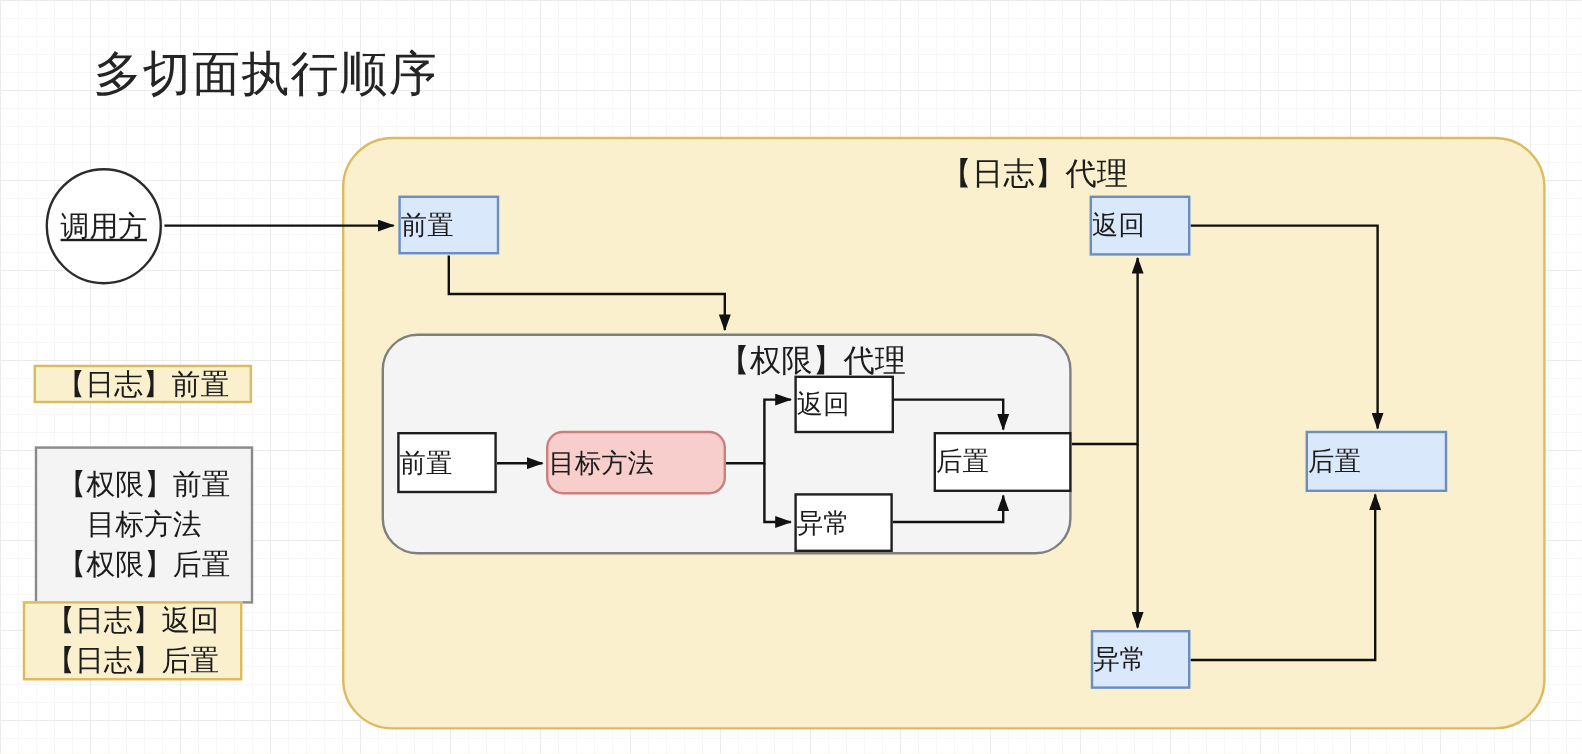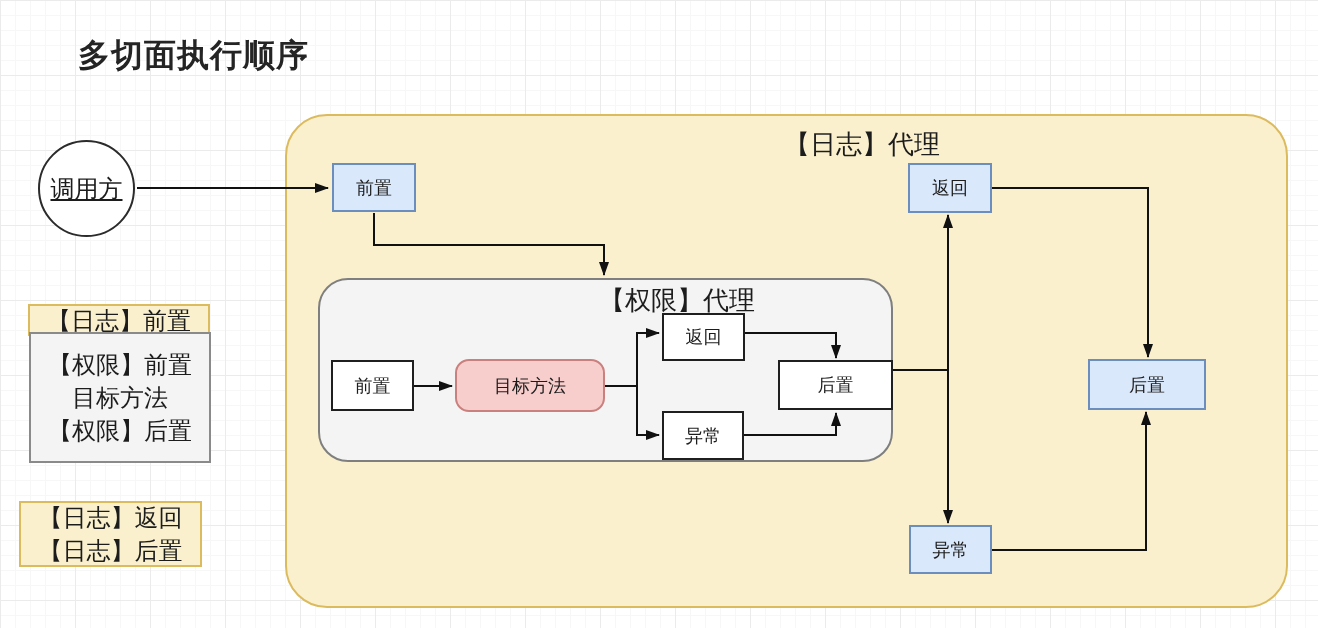--- a/index.html
+++ b/index.html
@@ -13,21 +13,21 @@
     background-color:#ffffff;
     background-image:
       linear-gradient(#ebebeb 1px, transparent 1px),
       linear-gradient(90deg,#ebebeb 1px, transparent 1px),
       linear-gradient(#f7f7f7 1px, transparent 1px),
       linear-gradient(90deg,#f7f7f7 1px, transparent 1px);
     background-size:75px 75px,75px 75px,15px 15px,15px 15px;
   }
   .abs{position:absolute;box-sizing:border-box;}
   .title{
-    left:78px;top:34px;font-size:32px;font-weight:700;
+    left:78px;top:34px;font-size:40px;font-weight:400;
     color:#242424;letter-spacing:1px;white-space:nowrap;
   }
   .caller-circle{
     left:38px;top:140px;width:97px;height:97px;border-radius:50%;
     background:#ffffff;border:2px solid #2b2b2b;
     display:flex;align-items:center;justify-content:center;
     font-size:24px;
     text-decoration:underline;
   }
   .container-yellow{
@@ -35,22 +35,22 @@
     background:#FAF0CD;border:2px solid #DCBB5F;
   }
   .container-gray{
     left:318px;top:278px;width:575px;height:184px;border-radius:30px;
     background:#F4F4F4;border:2px solid #7F7F7F;
   }
   .group-label{
     font-size:26px;color:#1c1c1c;text-align:right;white-space:nowrap;
   }
   .node{
-    display:flex;align-items:center;justify-content:center;
-    font-size:18px;white-space:nowrap;
+    display:flex;align-items:center;
+    font-size:22px;white-space:nowrap;
   }
   .node-blue{background:#DAE8FC;border:2px solid #6C8EBF;}
   .node-white{background:#FFFFFF;border:2px solid #1f1f1f;}
   .node-pink{background:#F8CECC;border:2px solid #C9807E;border-radius:14px;}
   .legend-yellow{background:#FAF0CD;border:2px solid #DCBB5F;}
   .legend-gray{background:#F4F4F4;border:2px solid #8A8A8A;}
   .legend{
     display:flex;flex-direction:column;align-items:center;justify-content:center;
     font-size:24px;text-align:left;
   }
@@ -118,21 +118,21 @@
   <div class="abs node node-white" style="left:662px;top:411px;width:82px;height:49px;">
     <span>异常</span>
   </div>
   <div class="abs node node-white" style="left:778px;top:360px;width:115px;height:50px;">
     <span>后置</span>
   </div>
 
   <div class="abs legend legend-yellow" style="left:28px;top:304px;width:182px;height:32px;">
     <div class="line">【日志】前置</div>
   </div>
-  <div class="abs legend legend-gray" style="left:29px;top:332px;width:182px;height:131px;">
+  <div class="abs legend legend-gray" style="left:29px;top:372px;width:182px;height:131px;">
     <div class="line">【权限】前置</div>
     <div class="line">目标方法</div>
     <div class="line">【权限】后置</div>
   </div>
   <div class="abs legend legend-yellow" style="left:19px;top:501px;width:183px;height:66px;">
     <div class="line">【日志】返回</div>
     <div class="line">【日志】后置</div>
   </div>
 
 </div>

